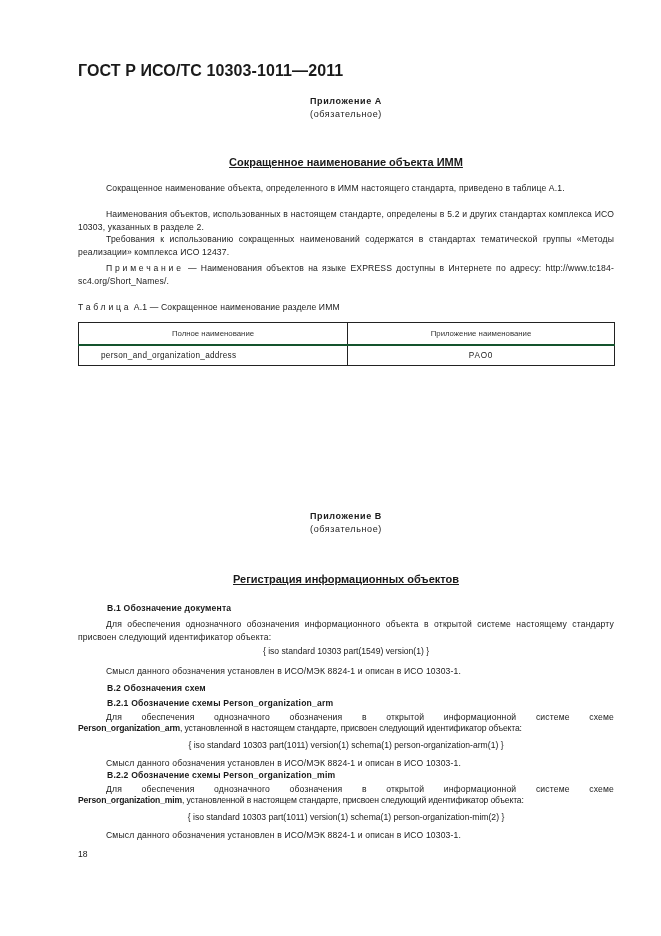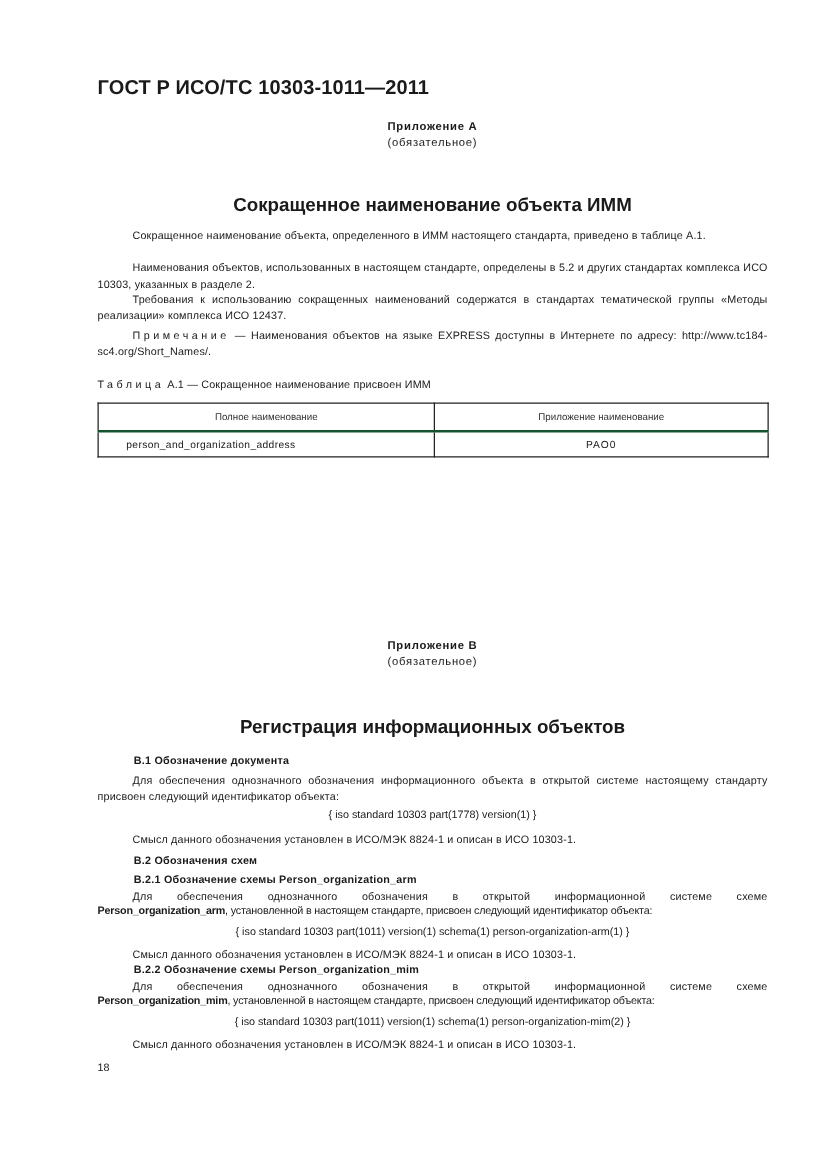--- a/index.html
+++ b/index.html
@@ -29,21 +29,21 @@
       font-size: 9px; font-weight: bold;
       letter-spacing: 0.6px;
       line-height: 13px;
     }
     .annex-sub {
       font-size: 9px;
       letter-spacing: 0.6px;
       line-height: 13px;
     }
     .section-title {
-      font-size: 15px; font-weight: bold;
+      font-size: 11px; font-weight: bold; text-decoration: underline;
     }
     .para {
       left: 78px; width: 536px;
       font-size: 8.6px;
       line-height: 13px;
       text-align: justify;
       letter-spacing: 0.15px;
     }
     .para .indent { display: inline-block; width: 28px; }
     .spaced { letter-spacing: 2.8px; }
@@ -111,21 +111,21 @@
   <span class="indent"></span><span>Наименования объектов, использованных в настоящем стандарте, определены в 5.2 и других стандартах комплекса ИСО 10303, указанных в разделе 2.</span>
 </div>
 <div class="abs para" style="top:233px;">
   <span class="indent"></span><span>Требования к использованию сокращенных наименований содержатся в стандартах тематической группы «Методы реализации» комплекса ИСО 12437.</span>
 </div>
 <div class="abs para" style="top:262px;">
   <span class="indent"></span><span class="spaced">Примечание</span><span> — Наименования объектов на языке EXPRESS доступны в Интернете по адресу: http://www.tc184-sc4.org/Short_Names/.</span>
 </div>
 
 <div class="abs table-caption">
-  <span class="spaced">Таблица</span><span> А.1 — Сокращенное наименование присвоен ИММ</span>
+  <span class="spaced">Таблица</span><span> А.1 — Сокращенное наименование разделе ИММ</span>
 </div>
 
 <table class="short-names">
   <thead>
     <tr>
       <th style="width:268px;">Полное наименование</th>
       <th>Приложение наименование</th>
     </tr>
   </thead>
   <tbody>
@@ -137,21 +137,21 @@
 </table>
 
 <div class="abs centered annex-title" style="top:510px;">Приложение В</div>
 <div class="abs centered annex-sub" style="top:523px;">(обязательное)</div>
 <div class="abs centered section-title" style="top:573px;">Регистрация информационных объектов</div>
 
 <div class="abs sub-heading" style="top:603px;">В.1  Обозначение документа</div>
 <div class="abs para" style="top:618px;">
   <span class="indent"></span><span>Для обеспечения однозначного обозначения информационного объекта в открытой системе настоящему стандарту присвоен следующий идентификатор объекта:</span>
 </div>
-<div class="abs ident" style="top:646px;">{ iso standard 10303 part(1778) version(1) }</div>
+<div class="abs ident" style="top:646px;">{ iso standard 10303 part(1549) version(1) }</div>
 <div class="abs para" style="top:665px;">
   <span class="indent"></span><span>Смысл данного обозначения установлен в ИСО/МЭК 8824-1 и описан в ИСО 10303-1.</span>
 </div>
 
 <div class="abs sub-heading" style="top:683px;">В.2  Обозначения схем</div>
 
 <div class="abs sub-heading" style="top:698px;">В.2.1  Обозначение схемы Person_organization_arm</div>
 <div class="abs para wide-just" style="top:711px; left:106px; width:508px;">Для обеспечения однозначного обозначения в открытой информационной системе схеме</div>
 <div class="abs para" style="top:722px; letter-spacing:-0.15px;">
   <span class="b">Person_organization_arm</span><span>, установленной в настоящем стандарте, присвоен следующий идентификатор объекта:</span>

